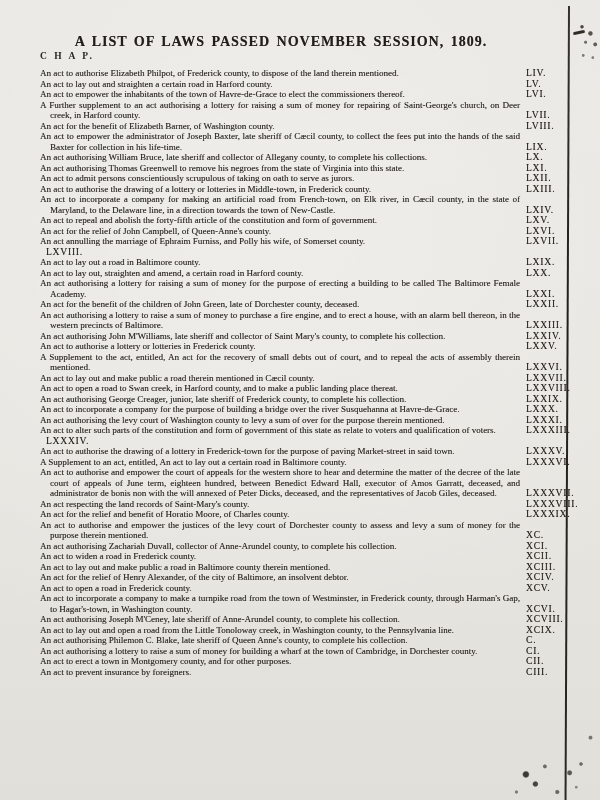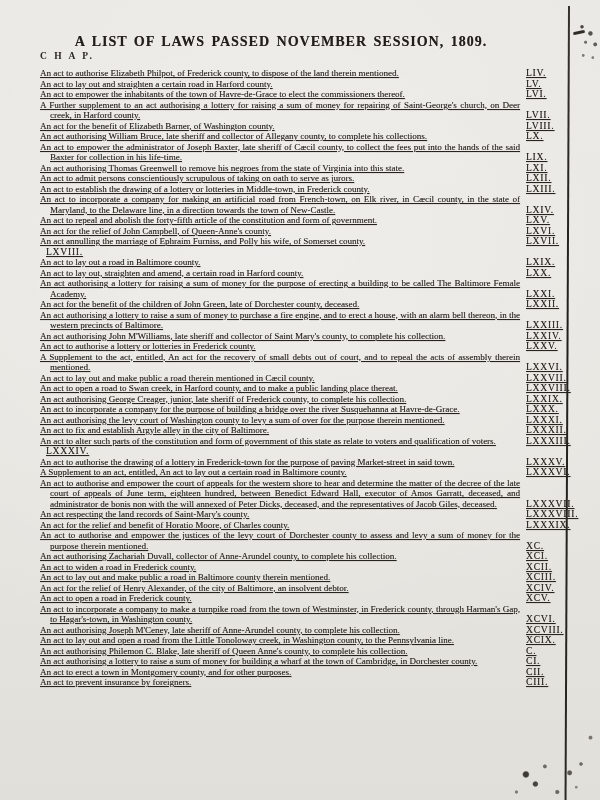--- a/index.html
+++ b/index.html
@@ -17,21 +17,21 @@
     margin:0; width:482px; text-align:center; white-space:nowrap;
     font-size:14px; font-weight:bold; letter-spacing:1px; word-spacing:2px;
     color:#221f1a; text-shadow:0.2px 0.2px 0.5px rgba(40,36,30,0.55);
   }
   .chap-header {
     width:536px; margin-top:1px;
     font-size:9.5px; font-weight:bold; letter-spacing:2.5px;
     color:#2a2722;
   }
   .entries { margin-top:7px; }
-  .entry { display:flex; align-items:flex-end;text-decoration:underline; }
+  .entry { display:flex; align-items:flex-end; }
   .entry-text {
     width:470px; font-size:9px; line-height:10.5px;
     text-align:justify; padding-left:10px; text-indent:-10px;
     color:#2a2722; text-shadow:0.2px 0.2px 0.4px rgba(45,40,33,0.45);
   }
   .entry-chap {
     margin-left:6px; font-size:9.5px; line-height:10.5px;
     white-space:nowrap; letter-spacing:0.8px; color:#26231e;
     text-shadow:0.2px 0.2px 0.4px rgba(45,40,33,0.45);
     text-align:center;
@@ -96,41 +96,41 @@
     <div class="entry-text">A Further supplement to an act authorising a lottery for raising a sum of money for repairing of Saint-George's church, on Deer creek, in Harford county.</div>
     <div class="entry-chap">LVII.</div>
   </div>
 
   <div class="entry">
     <div class="entry-text">An act for the benefit of Elizabeth Barner, of Washington county.</div>
     <div class="entry-chap">LVIII.</div>
   </div>
 
   <div class="entry">
+    <div class="entry-text">An act to empower the administrator of Joseph Baxter, late sheriff of Cæcil county, to collect the fees put into the hands of the said Baxter for collection in his life-time.</div>
+    <div class="entry-chap">LIX.</div>
+  </div>
+
+  <div class="entry">
     <div class="entry-text">An act authorising William Bruce, late sheriff and collector of Allegany county, to complete his collections.</div>
     <div class="entry-chap">LX.</div>
   </div>
 
   <div class="entry">
-    <div class="entry-text">An act to empower the administrator of Joseph Baxter, late sheriff of Cæcil county, to collect the fees put into the hands of the said Baxter for collection in his life-time.</div>
-    <div class="entry-chap">LIX.</div>
-  </div>
-
-  <div class="entry">
     <div class="entry-text">An act authorising Thomas Greenwell to remove his negroes from the state of Virginia into this state.</div>
     <div class="entry-chap">LXI.</div>
   </div>
 
   <div class="entry">
     <div class="entry-text">An act to admit persons conscientiously scrupulous of taking on oath to serve as jurors.</div>
     <div class="entry-chap">LXII.</div>
   </div>
 
   <div class="entry">
-    <div class="entry-text">An act to establish the drawing of a lottery or lotteries in Middle-town, in Frederick county.</div>
+    <div class="entry-text">An act to authorise the drawing of a lottery or lotteries in Middle-town, in Frederick county.</div>
     <div class="entry-chap">LXIII.</div>
   </div>
 
   <div class="entry">
     <div class="entry-text">An act to incorporate a company for making an artificial road from French-town, on Elk river, in Cæcil county, in the state of Maryland, to the Delaware line, in a direction towards the town of New-Castle.</div>
     <div class="entry-chap">LXIV.</div>
   </div>
 
   <div class="entry">
     <div class="entry-text">An act to repeal and abolish the forty-fifth article of the constitution and form of government.</div>
@@ -209,24 +209,20 @@
   <div class="entry">
     <div class="entry-text">An act to incorporate a company for the purpose of building a bridge over the river Susquehanna at Havre-de-Grace.</div>
     <div class="entry-chap">LXXX.</div>
   </div>
 
   <div class="entry">
     <div class="entry-text">An act authorising the levy court of Washington county to levy a sum of over for the purpose therein mentioned.</div>
     <div class="entry-chap">LXXXI.</div>
   </div>
 
-  <div class="entry">
-    <div class="entry-text">An act to fix and establish Argyle alley in the city of Baltimore.</div>
-    <div class="entry-chap">LXXXII.</div>
-  </div>
 
   <div class="entry">
     <div class="entry-text">An act to alter such parts of the constitution and form of government of this state as relate to voters and qualification of voters.</div>
     <div class="entry-chap">LXXXIII.</div>
   </div>
 
   <div class="entry">
     <div class="entry-chap">LXXXIV.</div>
   </div>
 

